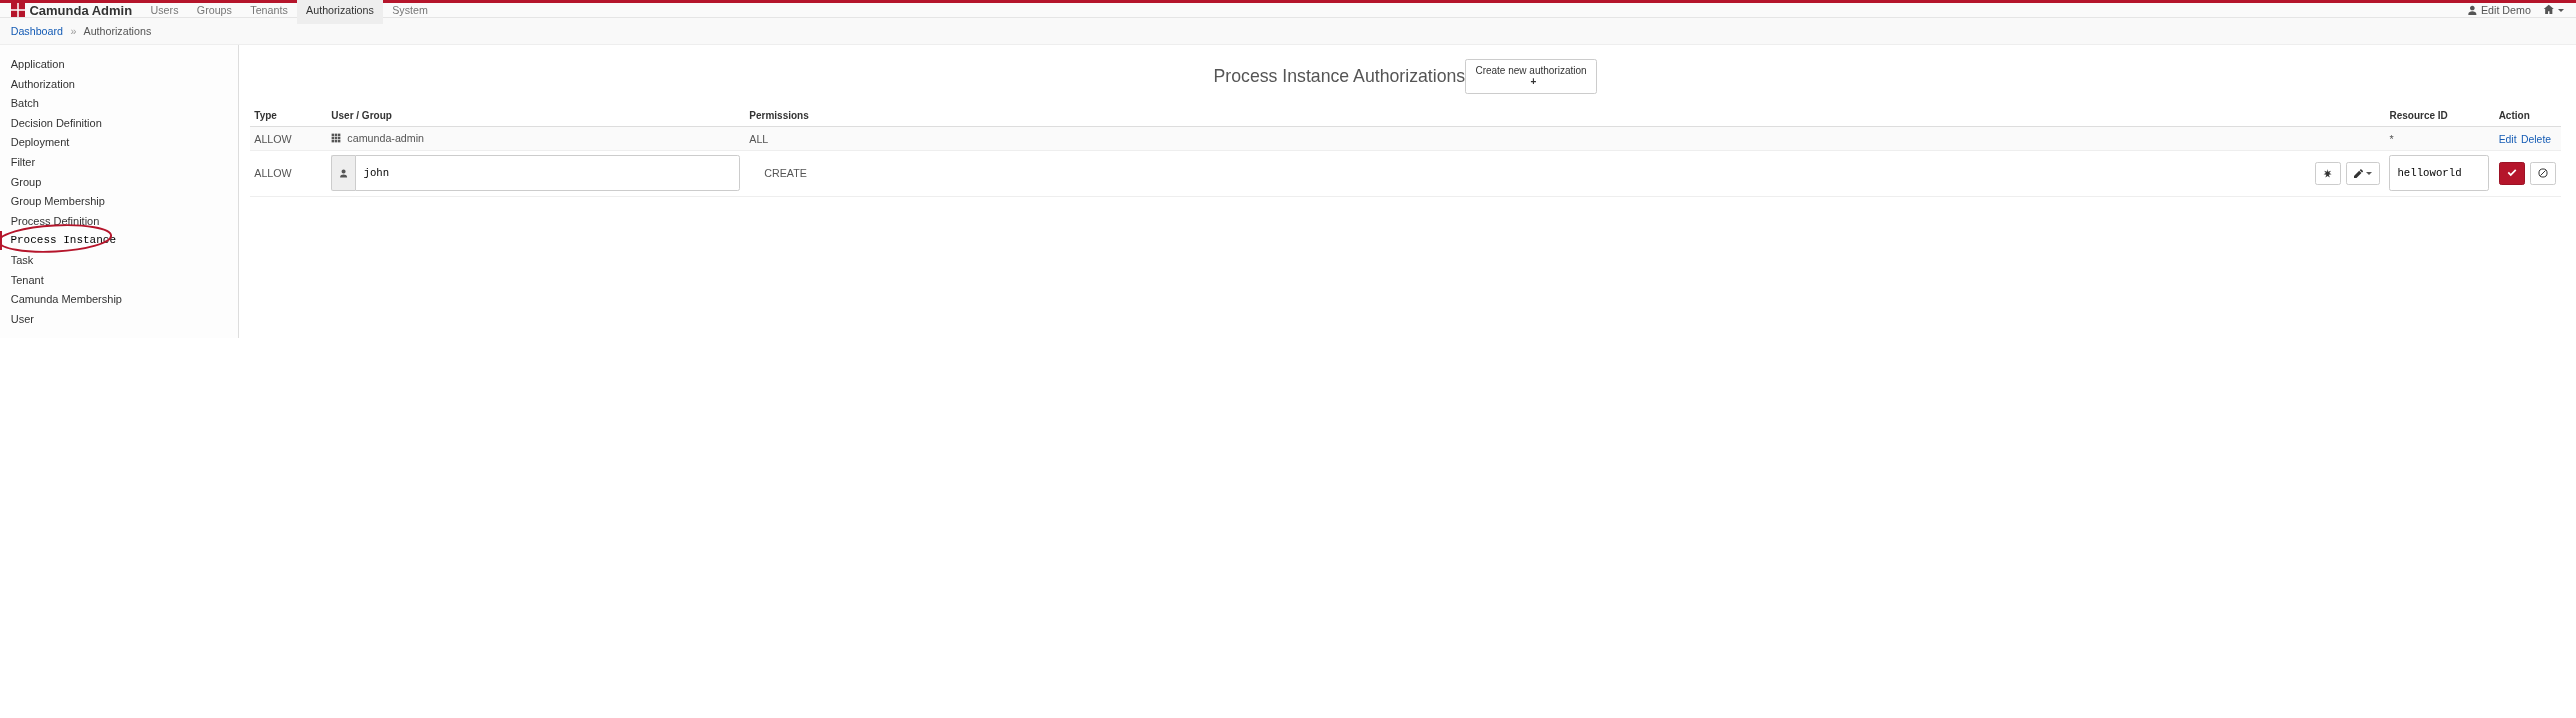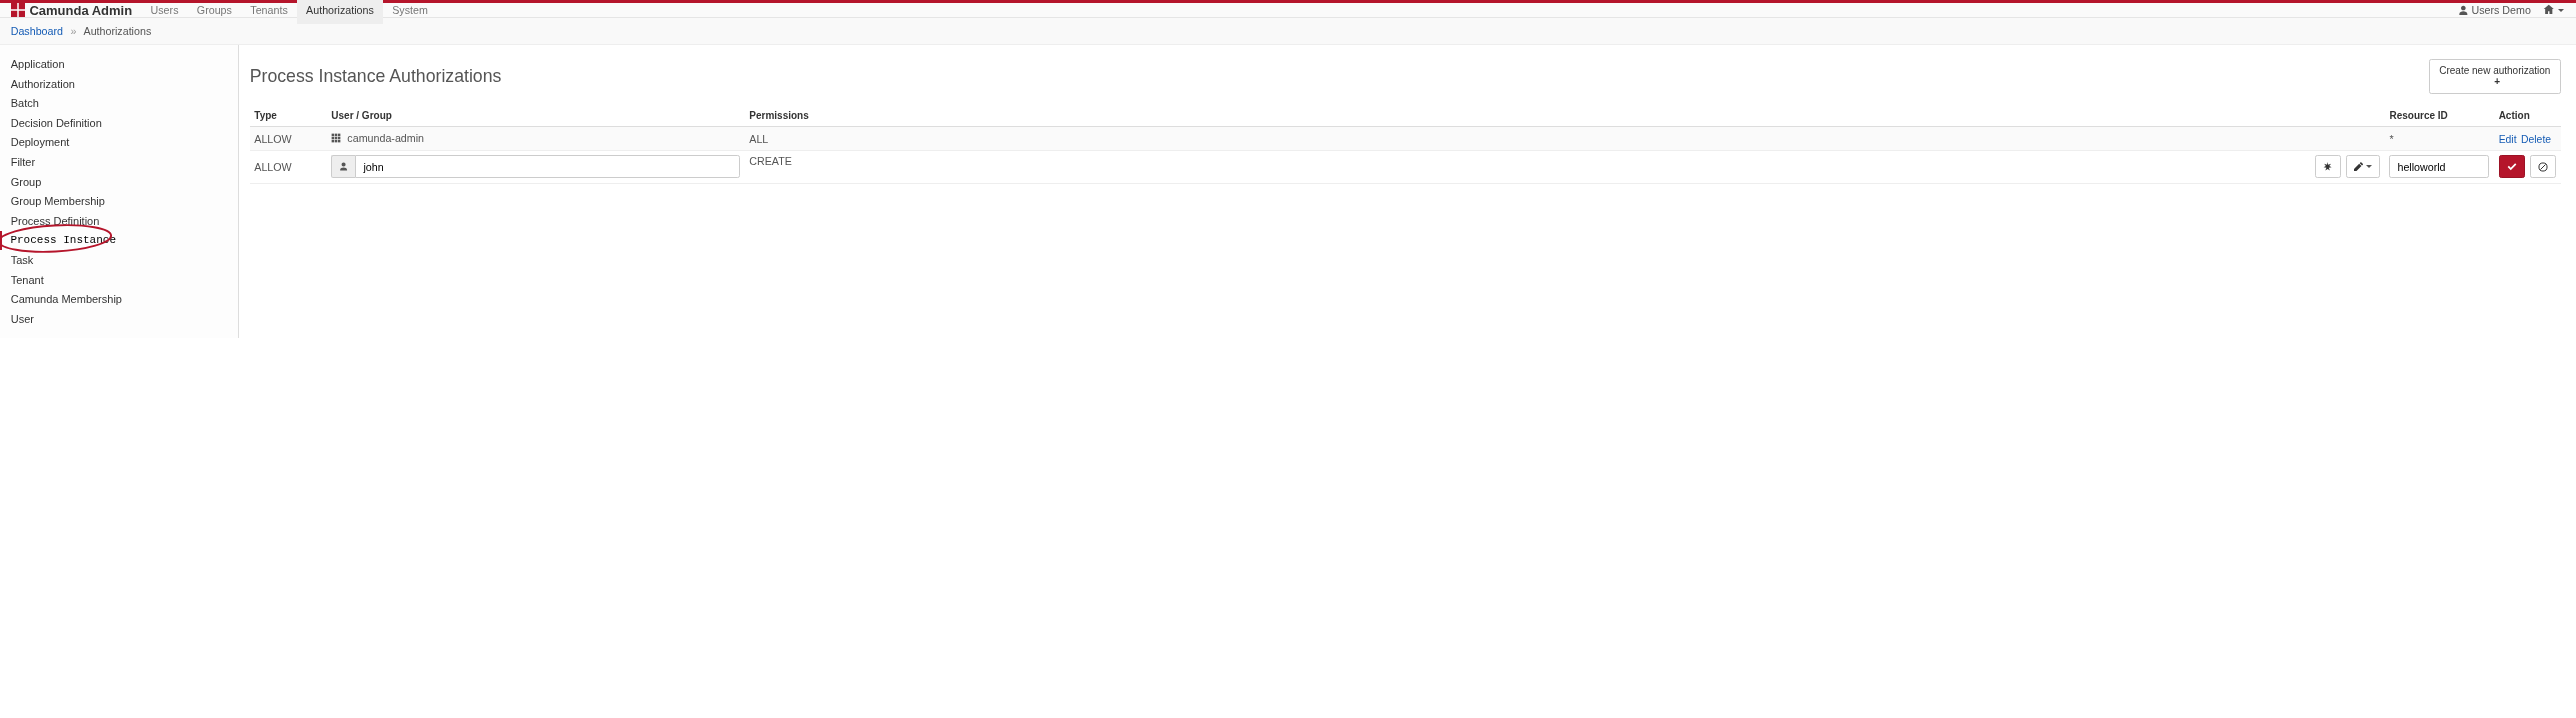--- a/index.html
+++ b/index.html
@@ -28,51 +28,51 @@
     .sidebar ul { list-style: none; }
     .sidebar li { position: relative; }
     .sidebar li a { display: block; padding: 3.8px 10.7px; color: #333; text-decoration: none; font-size: 11px; cursor: pointer; }
     .sidebar li.active a { color: #000; }
     .sidebar li.active { border-left: 2.3px solid #b5152b; }
     .sidebar li.active a { padding-left: 8.4px; font-family: Liberation Mono, monospace; }
     
     .highlight-oval { position: absolute; top: -7.7px; left: -6.1px; width: 119px; height: 31px; pointer-events: none; }
     
     .main { flex: 1; padding: 14px 15.4px 14px 10.7px; }
-    .main-header { display: flex; align-items: center; justify-content: space-between; margin-bottom: 10.7px; }
+    .main-header { display: flex; align-items: center; justify-content: center; margin-bottom: 10.7px; }
     .main-title { font-size: 17.7px; font-weight: 400; color: #555; }
     .btn { background: #fff; border: 0.8px solid #ccc; padding: 5.4px 9.2px; border-radius: 2.3px; font-size: 10px; color: #333; cursor: pointer; display: inline-flex; align-items: center; flex-direction: column; }
     .btn .plus { margin-left: 4.6px; font-weight: bold; }
     
     table { width: 100%; border-collapse: collapse; }
     thead th { text-align: left; font-size: 10px; font-weight: bold; color: #333; padding: 5.4px 4.6px; border-bottom: 0.8px solid #ddd; }
     tbody td { padding: 4.6px 4.6px; font-size: 10.7px; color: #555; border-bottom: 0.8px solid #eee; vertical-align: middle; }
     tbody tr:first-child td { background: #fafafa; }
     .col-type { width: 77px; }
     .col-user { width: 418px; }
     .col-perm { }
     .col-res { width: 104px; }
     .col-action { width: 58px; }
     
     .group-icon { display: inline-block; vertical-align: middle; margin-right: 3.1px; }
     .action-link { color: #155cb5; text-decoration: none; cursor: pointer; font-size: 10.4px; }
     .action-link + .action-link { margin-left: 1.5px; }
     
     .input-group { display: flex; align-items: stretch; }
     .input-addon { background: #eee; border: 0.8px solid #ccc; border-right: none; padding: 3.8px 7px; border-radius: 2.3px 0 0 2.3px; display: flex; align-items: center; }
-    .form-control { border: 0.8px solid #ccc; padding: 3.8px 7px; font-size: 10.7px; border-radius: 0 2.3px 2.3px 0; flex: 1; min-width: 0; height: 23px; }
+    .form-control { border: 0.8px solid #ccc; padding: 3.8px 7px; font-size: 10.7px; border-radius: 0 2.3px 2.3px 0; flex: 1; min-width: 0; height: 36px; font-family: Liberation Mono, monospace; }
     .form-control.standalone { border-radius: 2.3px; width: 100px; }
     
     .btn-icon { background: #fff; border: 0.8px solid #ccc; padding: 3.8px 7px; border-radius: 2.3px; cursor: pointer; display: inline-flex; align-items: center; height: 23px; }
     .btn-icon + .btn-icon { margin-left: 2.3px; }
     .btn-danger { background: #b5152b; border-color: #9c1225; color: #fff; }
     .btn-danger svg { fill: #fff; }
     
     .perm-controls { display: flex; align-items: center; justify-content: flex-end; gap: 3.1px; }
-    .perm-cell { display: flex; align-items: flex-start; justify-content: space-between; }
+    .perm-cell { display: flex; align-items: center; justify-content: space-between; margin-left: 15px; }
     .action-btns { display: flex; gap: 3.1px; }
   </style>
 </head>
 <body>
 
 <div class="topbar"></div>
 
 <div class="navbar">
   <div class="navbar-brand">
     <svg class="navbar-logo" viewBox="0 0 18 18">
@@ -98,21 +98,21 @@
       </li>
       <li>
         <a>System</a>
       </li>
     </ul>
   <div class="navbar-right">
     <div class="user">
       <svg width="10.7" height="10.7" viewBox="0 0 16 16">
           <path fill="#555" d="M8 8c2 0 3.5-1.6 3.5-3.5S10 1 8 1 4.5 2.6 4.5 4.5 6 8 8 8zm0 1.5c-2.7 0-6 1.3-6 4V15h12v-1.5c0-2.7-3.3-4-6-4z"></path>
         </svg>
-      <span>Users Demo</span>
+      <span>Edit Demo</span>
     </div>
     <div class="home">
       <svg width="11.5" height="11.5" viewBox="0 0 16 16">
           <path fill="#555" d="M8 1L1 7h2v7h4V10h2v4h4V7h2L8 1z"></path>
         </svg>
       <span class="caret"></span>
     </div>
   </div>
 </div>
 

